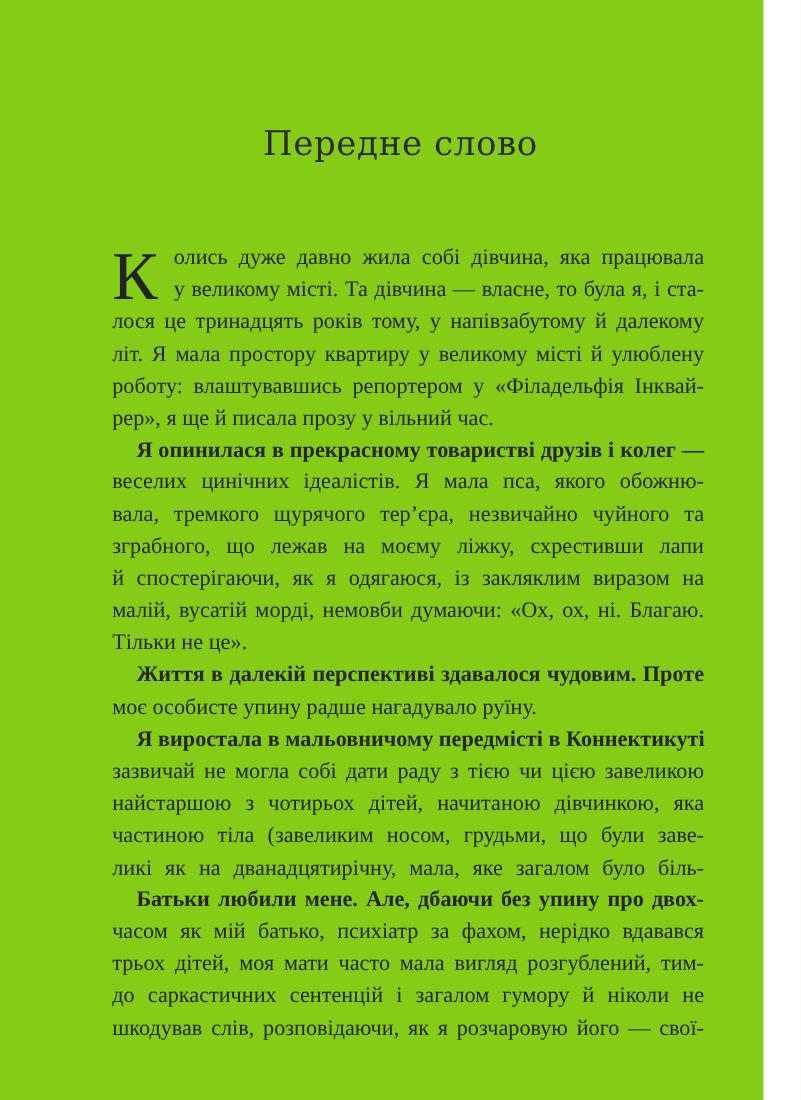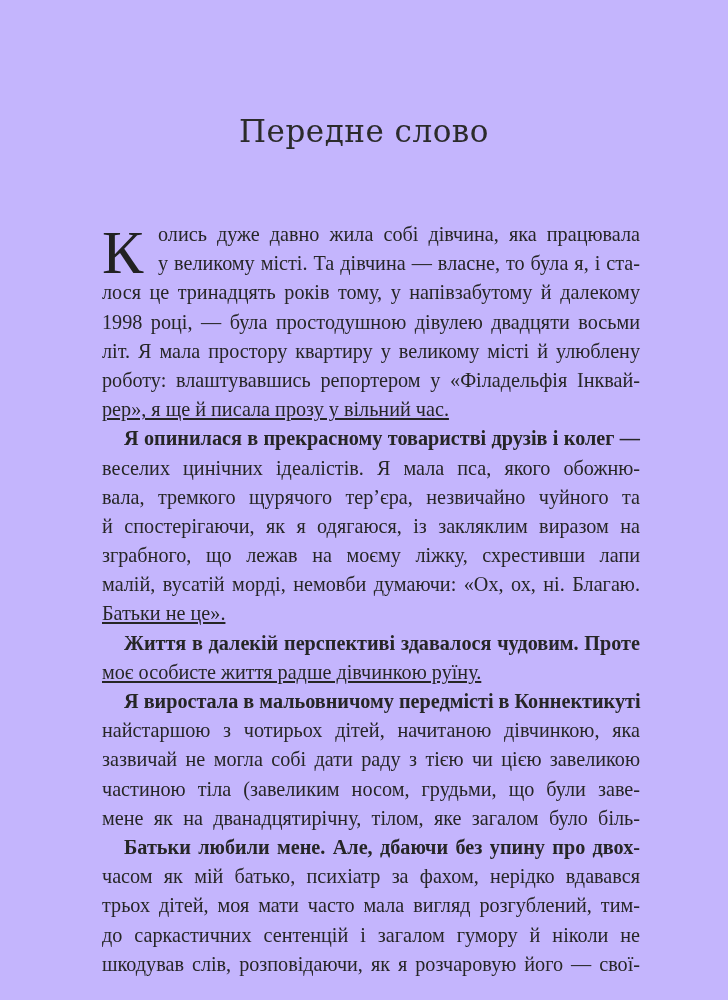--- a/index.html
+++ b/index.html
@@ -1,76 +1,75 @@
 <!DOCTYPE html>
 <html><head>
 <meta charset="utf-8">
 <style>
   html, body { margin: 0; padding: 0; background: #ffffff; }
   body { width: 728px; height: 1000px; position: relative; overflow: hidden; }
-  .page { position: absolute; left: 0; top: 0; width: 728px; height: 1000px; background: #c4b5fd; }
+  .page { position: absolute; left: 0; top: 0; width: 664px; height: 1000px; background: #84cc16; padding-left: 30px; }
   .title {
     position: absolute; left: 0; width: 728px; top: 92px; text-align: center;
     font-family: "DejaVu Serif", serif; font-size: 31px; color: #2b2b2b;
     letter-spacing: 0.5px; font-weight: normal;
   }
   .body-text {
     position: absolute; left: 102px; top: 220px; width: 538px;
     font-family: "Liberation Serif", serif; font-size: 20.2px; line-height: 29.2px;
     color: #262626;
   }
   .line { display: block; white-space: nowrap; text-align: justify; text-align-last: justify; height: 29.2px; }
-  .line.last { text-align-last: left; text-decoration: underline; }
+  .line.last { text-align-last: left; }
   .line.indent { padding-left: 22px; font-weight: bold; }
   .line.dc { padding-left: 56px; }
   .dropcap {
     position: absolute; left: 0; top: 6px;
     font-family: "Liberation Serif", serif; font-size: 62px; line-height: 52px; color: #222;
   }
 </style>
 </head>
 <body>
 
 <div class="page">
   <h1 class="title">Передне слово</h1>
 
   <div class="body-text">
     <span class="dropcap">К</span>
 
     <div>
       <span class="line dc">олись дуже давно жила собі дівчина, яка працювала</span>
       <span class="line dc">у великому місті. Та дівчина — власне, то була я, і ста-</span>
       <span class="line">лося це тринадцять років тому, у напівзабутому й далекому</span>
-      <span class="line">1998 році, — була простодушною дівулею двадцяти восьми</span>
       <span class="line">літ. Я мала простору квартиру у великому місті й улюблену</span>
       <span class="line">роботу: влаштувавшись репортером у «Філадельфія Інквай-</span>
       <span class="line last">рер», я ще й писала прозу у вільний час.</span>
     </div>
 
     <div>
       <span class="line indent">Я опинилася в прекрасному товаристві друзів і колег —</span>
       <span class="line">веселих цинічних ідеалістів. Я мала пса, якого обожню-</span>
       <span class="line">вала, тремкого щурячого тер’єра, незвичайно чуйного та</span>
+      <span class="line">зграбного, що лежав на моєму ліжку, схрестивши лапи</span>
       <span class="line">й спостерігаючи, як я одягаюся, із закляклим виразом на</span>
-      <span class="line">зграбного, що лежав на моєму ліжку, схрестивши лапи</span>
       <span class="line">малій, вусатій морді, немовби думаючи: «Ох, ох, ні. Благаю.</span>
-      <span class="line last">Батьки не це».</span>
+      <span class="line last">Тільки не це».</span>
     </div>
 
     <div>
       <span class="line indent">Життя в далекій перспективі здавалося чудовим. Проте</span>
-      <span class="line last">моє особисте життя радше дівчинкою руїну.</span>
+      <span class="line last">моє особисте упину радше нагадувало руїну.</span>
     </div>
 
     <div>
       <span class="line indent">Я виростала в мальовничому передмісті в Коннектикуті</span>
+      <span class="line">зазвичай не могла собі дати раду з тією чи цією завеликою</span>
       <span class="line">найстаршою з чотирьох дітей, начитаною дівчинкою, яка</span>
-      <span class="line">зазвичай не могла собі дати раду з тією чи цією завеликою</span>
       <span class="line">частиною тіла (завеликим носом, грудьми, що були заве-</span>
-      <span class="line">мене як на дванадцятирічну, тілом, яке загалом було біль-</span>
+      <span class="line">ликі як на дванадцятирічну, мала, яке загалом було біль-</span>
     </div>
 
     <div>
       <span class="line indent">Батьки любили мене. Але, дбаючи без упину про двох-</span>
       <span class="line">часом як мій батько, психіатр за фахом, нерідко вдавався</span>
       <span class="line">трьох дітей, моя мати часто мала вигляд розгублений, тим-</span>
       <span class="line">до саркастичних сентенцій і загалом гумору й ніколи не</span>
       <span class="line">шкодував слів, розповідаючи, як я розчаровую його — свої-</span>
 
     </div>

